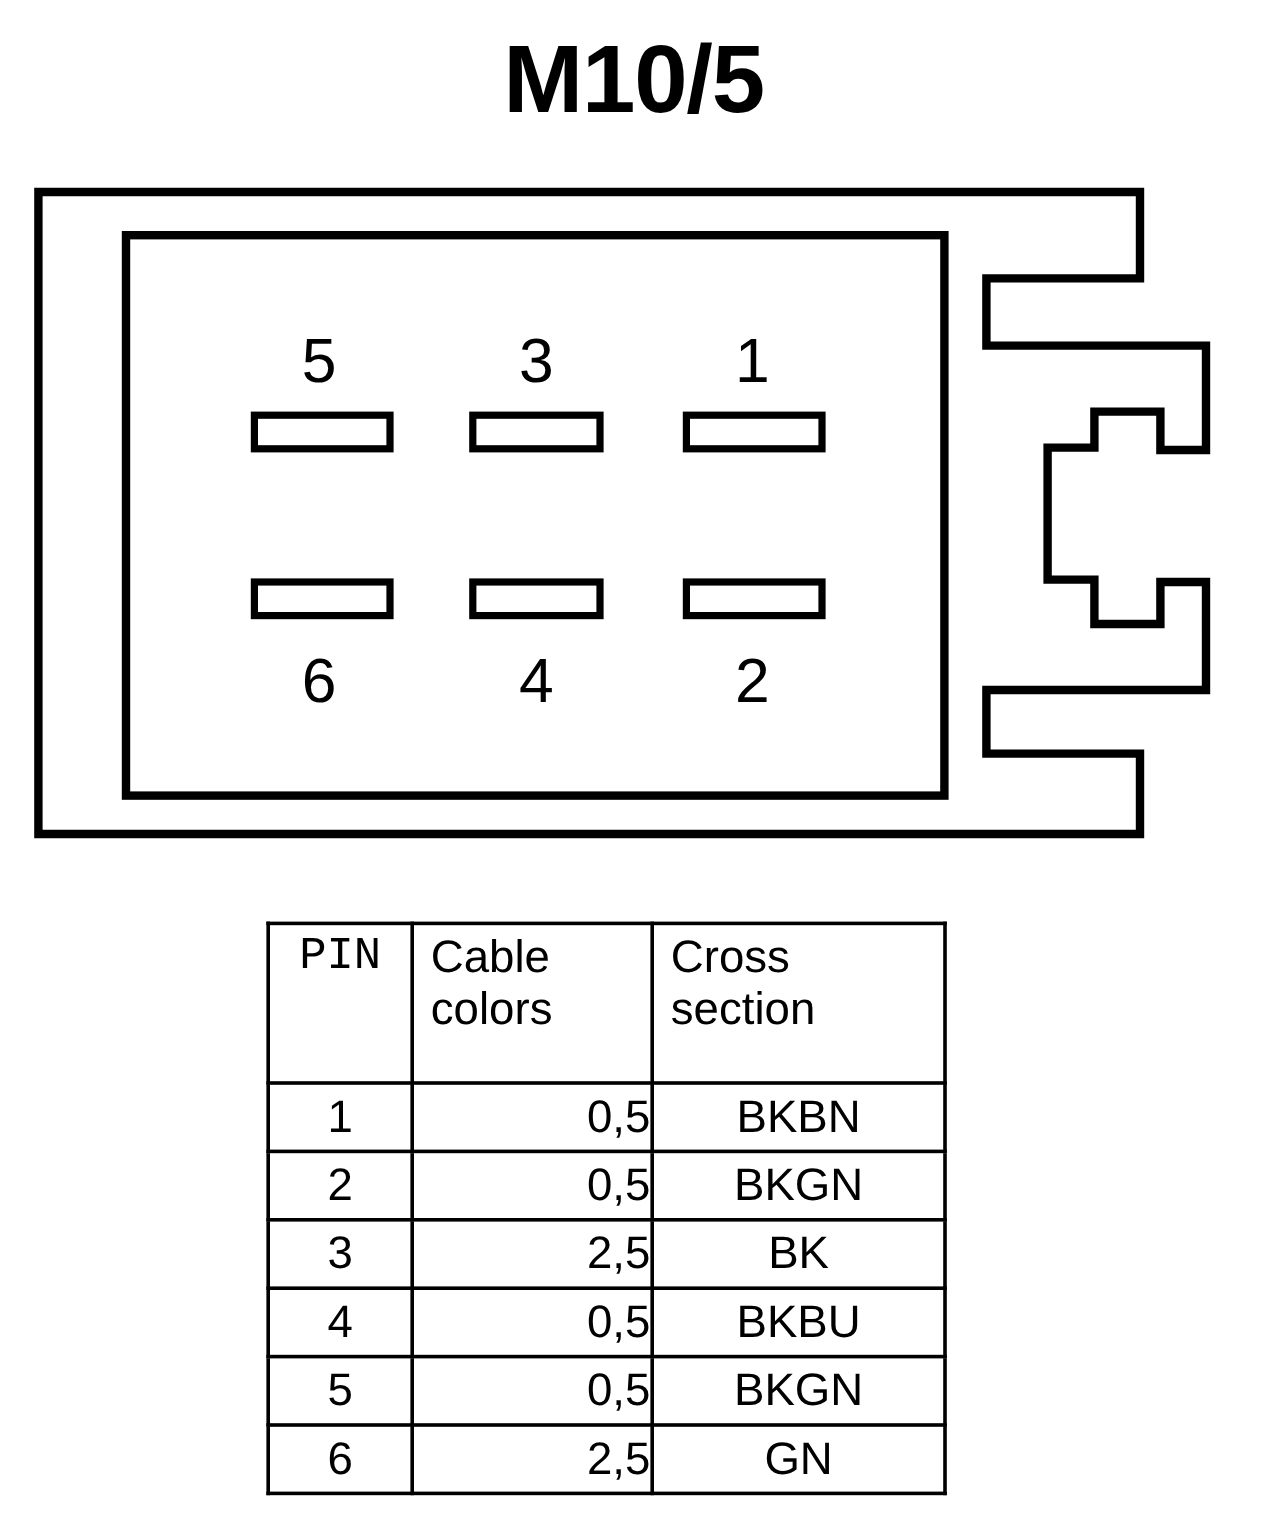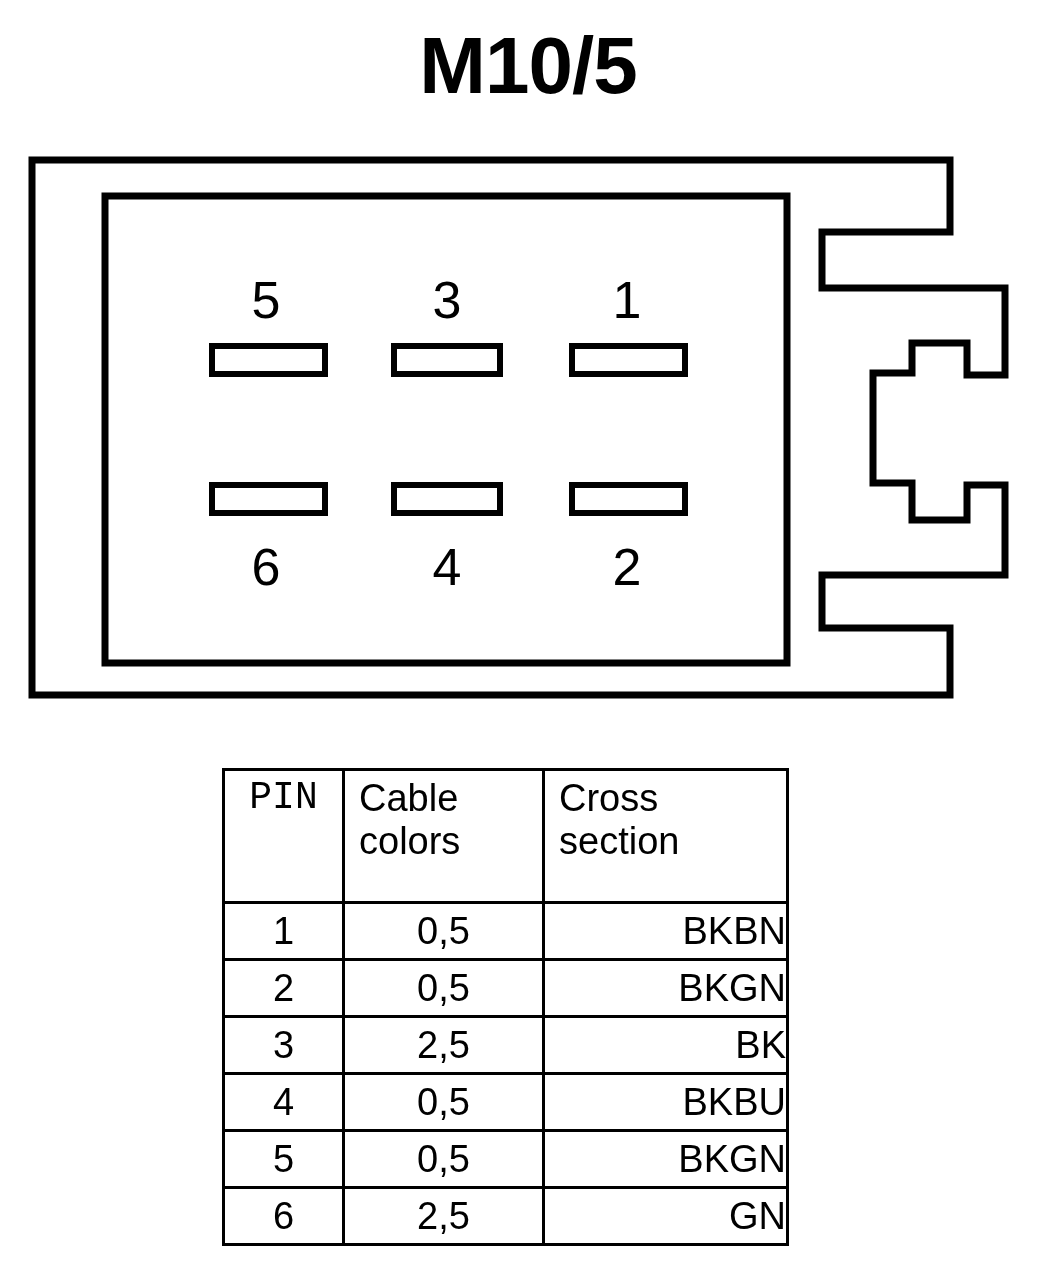--- a/index.html
+++ b/index.html
@@ -65,22 +65,22 @@
     padding-top: 6px;
     text-align: center;
     font-weight: normal;
   }
   table.pinout thead th.hdr-pin { text-align: center; font-family: Liberation Mono, monospace; }
   table.pinout thead th.hdr-cross,
   table.pinout thead th.hdr-colors { text-align: left; padding-left: 14px; }
 
   table.pinout tbody td { height: 54px; vertical-align: middle; }
   td.c-pin   { text-align: center; width: 120px; }
-  td.c-cross { text-align: center; padding-left: 14px; width: 200px; }
-  td.c-color { text-align: right; padding-left: 14px; }
+  td.c-cross { text-align: right; padding-left: 14px; width: 200px; }
+  td.c-color { text-align: center; padding-left: 14px; }
 
   col.col-pin   { width: 120px; }
   col.col-cross { width: 200px; }
   col.col-color { width: 244px; }
 
   .hdr-line { display: block; }
 </style>
 </head>
 <body>
 

